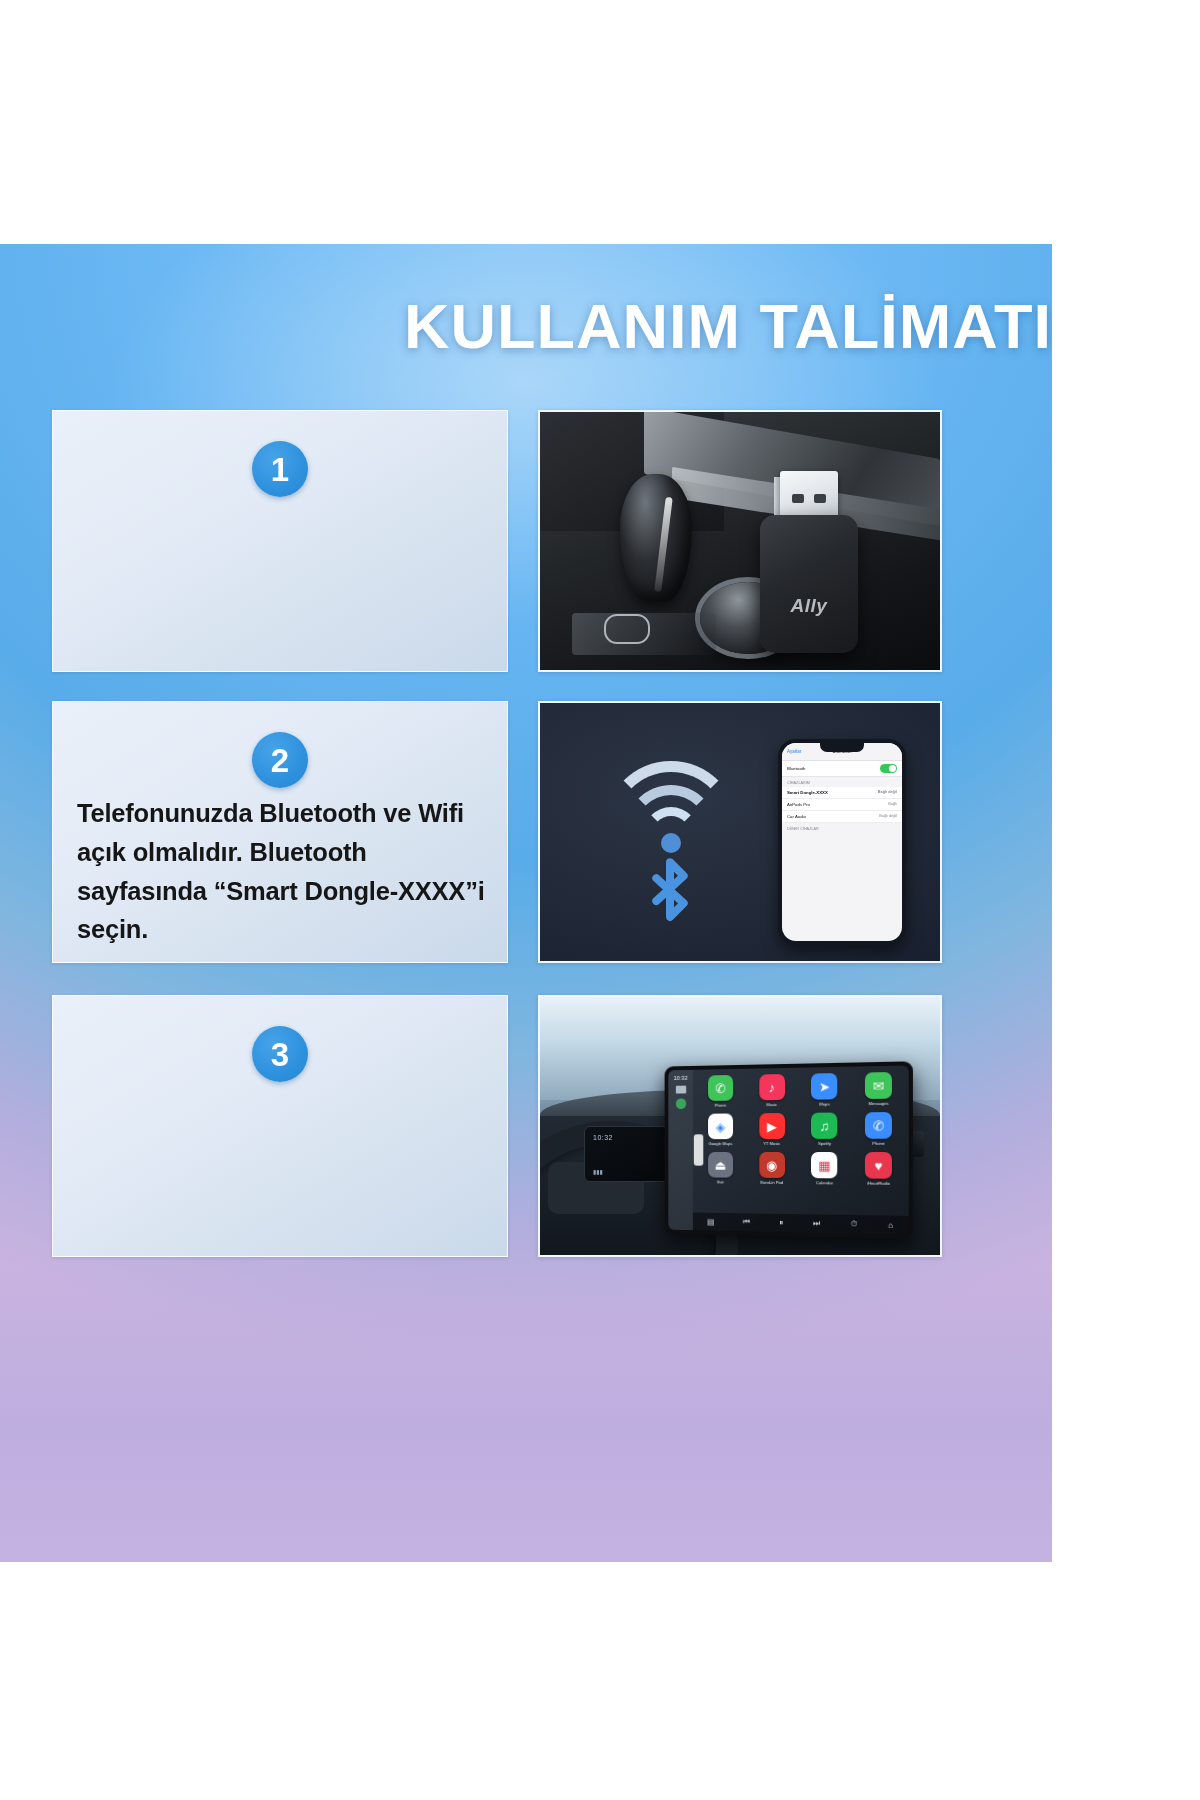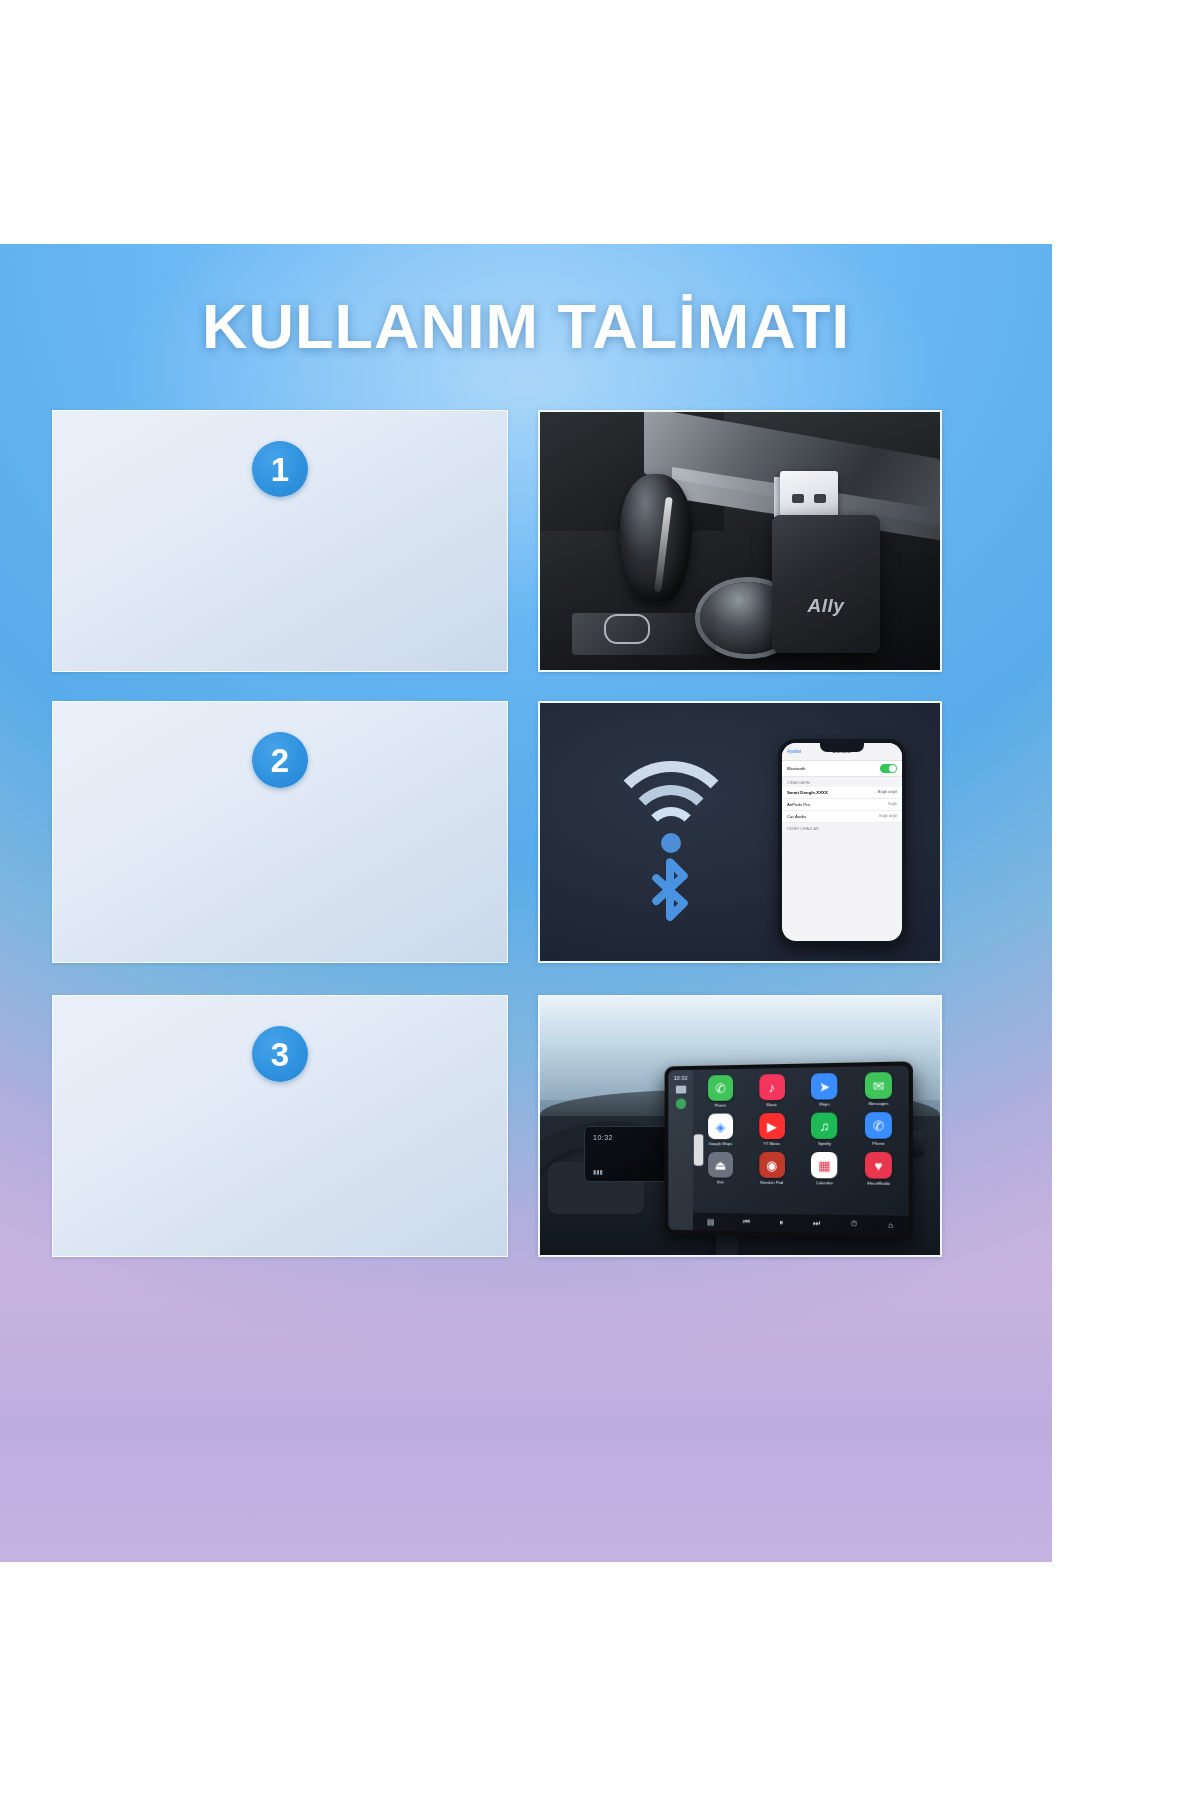--- a/index.html
+++ b/index.html
@@ -23,21 +23,21 @@
     background:linear-gradient(to bottom, rgba(170,170,225,0) 0%, rgba(186,172,223,.75) 55%, rgba(196,178,226,.95) 100%);
   }
   .glow{
     position:absolute;left:50%;top:-120px;transform:translateX(-50%);
     width:900px;height:520px;border-radius:50%;
     background:radial-gradient(ellipse at center, rgba(255,255,255,.38) 0%, rgba(255,255,255,0) 65%);
     pointer-events:none;
   }
 
   .title{
-    position:absolute;top:46px;left:0;width:1052px;text-align:center;
+    position:absolute;top:46px;left:0;width:1052px;text-align:right;
     font-size:63px;font-weight:bold;letter-spacing:1px;color:#ffffff;
     text-shadow:0 2px 10px rgba(40,90,150,.45);
     white-space:nowrap;z-index:3;
   }
 
   
   .row{position:absolute;left:0;width:1052px;z-index:3;}
   .row1{top:166px;}
   .row2{top:457px;}
   .row3{top:751px;}
@@ -113,23 +113,23 @@
     position:absolute;top:44%;width:12px;height:9px;border-radius:2px;
     background:#3b4046;
   }
   .ph1 .usb i:nth-child(1){left:20%;}
   .ph1 .usb i:nth-child(2){right:20%;}
   .ph1 .usb:after{
     content:"";position:absolute;left:-6px;top:6px;width:6px;height:40px;
     background:linear-gradient(to right,#cfd4d9,#9aa0a6);
   }
   .ph1 .dongle{
-    position:absolute;left:55%;top:40%;width:108px;height:138px;
+    position:absolute;left:55%;top:40%;width:98px;height:138px;
     background:linear-gradient(150deg,#3c4046 0%,#26292d 40%,#17191c 100%);
-    border-radius:8px;box-shadow:0 8px 18px rgba(0,0,0,.65);margin-left:12px;
+    border-radius:15px;box-shadow:0 8px 18px rgba(0,0,0,.65);
   }
   .ph1 .dongle .logo{
     position:absolute;left:50%;top:58%;transform:translateX(-50%);
     color:#cfd6dd;font-size:19px;font-style:italic;font-weight:bold;
     letter-spacing:.5px;opacity:.85;
   }
   .ph1 .btnstrip{
     position:absolute;left:8%;bottom:6%;width:36%;height:16%;
     background:linear-gradient(120deg,rgba(120,128,136,.45),rgba(25,28,32,.2));
     border-radius:4px;
@@ -288,20 +288,21 @@
           <div class="logo">Ally</div>
         </div>
         <div class="btnstrip"></div>
         <div class="pbtn"></div>
       </div>
     </div>
 
     <div class="row row2">
       <div class="card">
         <div class="badge">2</div>
+        <div class="card-text three-line">Telefonunuzda Bluetooth ve Wifi açık olmalıdır. Bluetooth sayfasında “Smart Dongle-XXXX”i seçin.</div>
       </div>
 
       <div class="photo ph2">
         <div class="wifi">
           <div class="arc a1"></div>
           <div class="arc a2"></div>
           <div class="arc a3"></div>
           <div class="dot"></div>
         </div>
 

